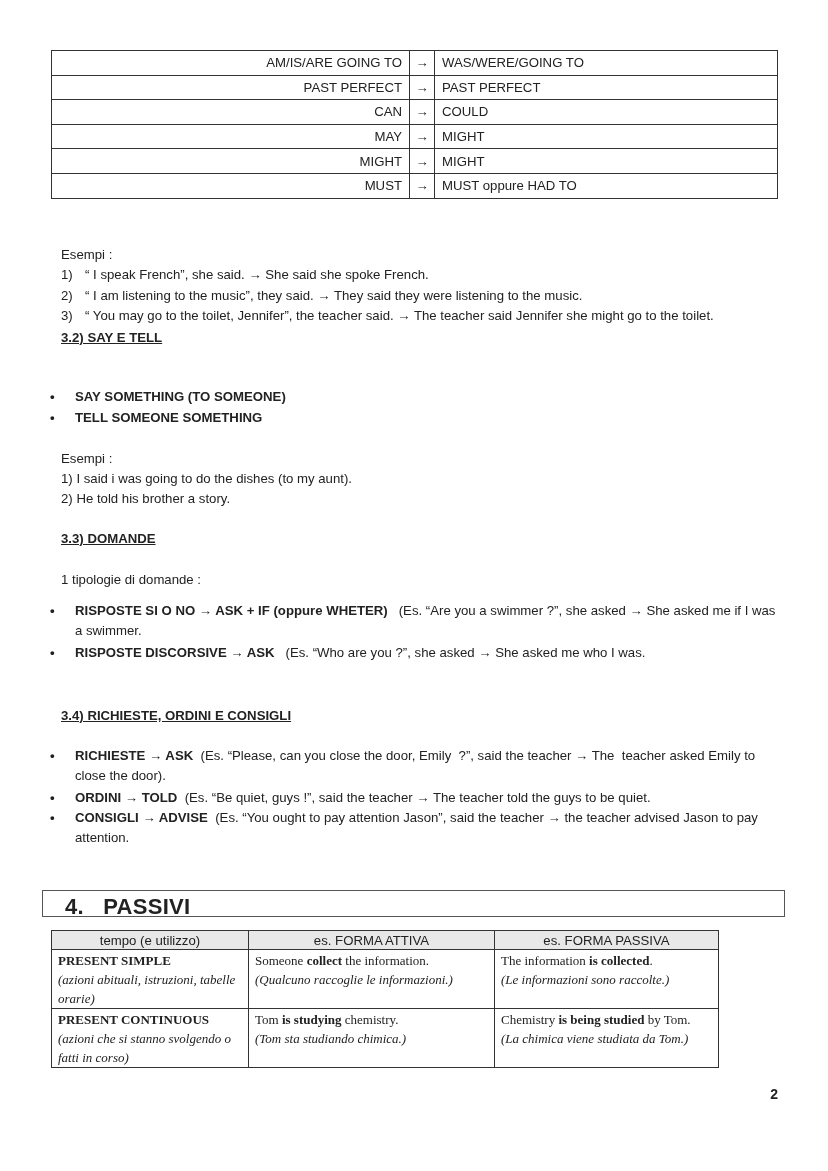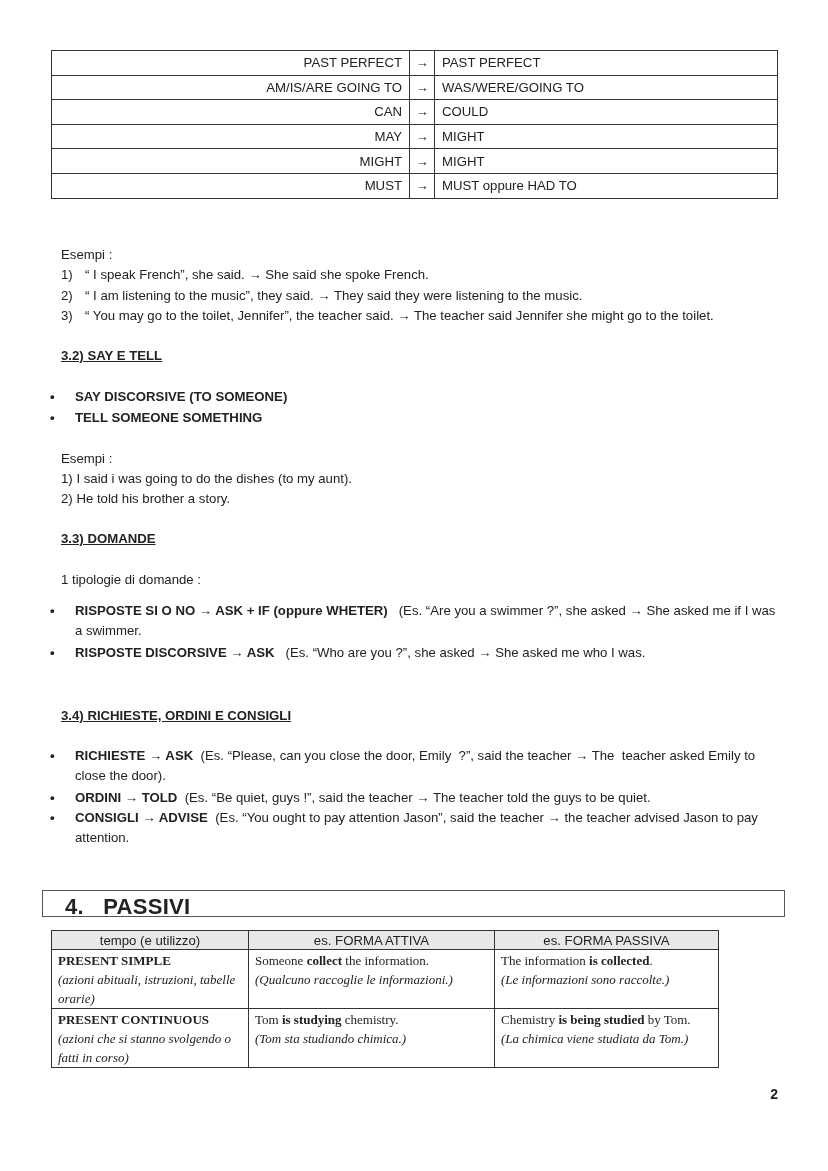--- a/index.html
+++ b/index.html
@@ -35,28 +35,28 @@
   #pas tr.last td { border-bottom: 1.3px solid #333; }
   .it { font-style: italic; }
   #pagenum { right: 50px; top: 1086px; font-weight: bold; font-size: 14px; }
 </style>
 </head>
 <body>
 
 <table id="conv" class="abs">
   <tbody>
     <tr>
+        <td class="from">AM/IS/ARE GOING TO</td>
+        <td class="arr">→</td>
+        <td class="to">WAS/WERE/GOING TO</td>
+      </tr>
+    <tr>
         <td class="from">PAST PERFECT</td>
         <td class="arr">→</td>
         <td class="to">PAST PERFECT</td>
-      </tr>
-    <tr>
-        <td class="from">AM/IS/ARE GOING TO</td>
-        <td class="arr">→</td>
-        <td class="to">WAS/WERE/GOING TO</td>
       </tr>
     <tr>
         <td class="from">CAN</td>
         <td class="arr">→</td>
         <td class="to">COULD</td>
       </tr>
     <tr>
         <td class="from">MAY</td>
         <td class="arr">→</td>
         <td class="to">MIGHT</td>
@@ -72,24 +72,24 @@
         <td class="to">MUST  oppure  HAD TO</td>
       </tr>
   </tbody>
 </table>
 
 <div class="line" style="top:245px">Esempi :</div>
 <div class="line" style="top:265px"><span class="num">1)</span><span>“ I speak French”, she said. → She said she spoke French.</span></div>
 <div class="line" style="top:286px"><span class="num">2)</span><span>“ I am listening to the music”, they said. → They said they were listening to the music.</span></div>
 <div class="line" style="top:306px"><span class="num">3)</span><span>“ You may go to the toilet, Jennifer”, the teacher said. → The teacher said Jennifer she might go to the toilet.</span></div>
 
-<div class="line h" style="top:346px">3.2)  SAY E TELL</div>
+<div class="line h" style="top:328px">3.2)  SAY E TELL</div>
 <div class="bullet" style="top:387px">
     <span class="dot">•</span>
-    <b class="txt">SAY DISCORSIVE (TO SOMEONE)</b>
+    <b class="txt">SAY SOMETHING (TO SOMEONE)</b>
   </div>
 <div class="bullet" style="top:408px">
     <span class="dot">•</span>
     <b class="txt">TELL SOMEONE SOMETHING</b>
   </div>
 <div class="line" style="top:449px">Esempi :</div>
 <div class="line" style="top:469px">1) I said i was going to do the dishes (to my aunt).</div>
 <div class="line" style="top:489px">2) He told his brother a story.</div>
 
 <div class="line h" style="top:529px">3.3)   DOMANDE</div>

